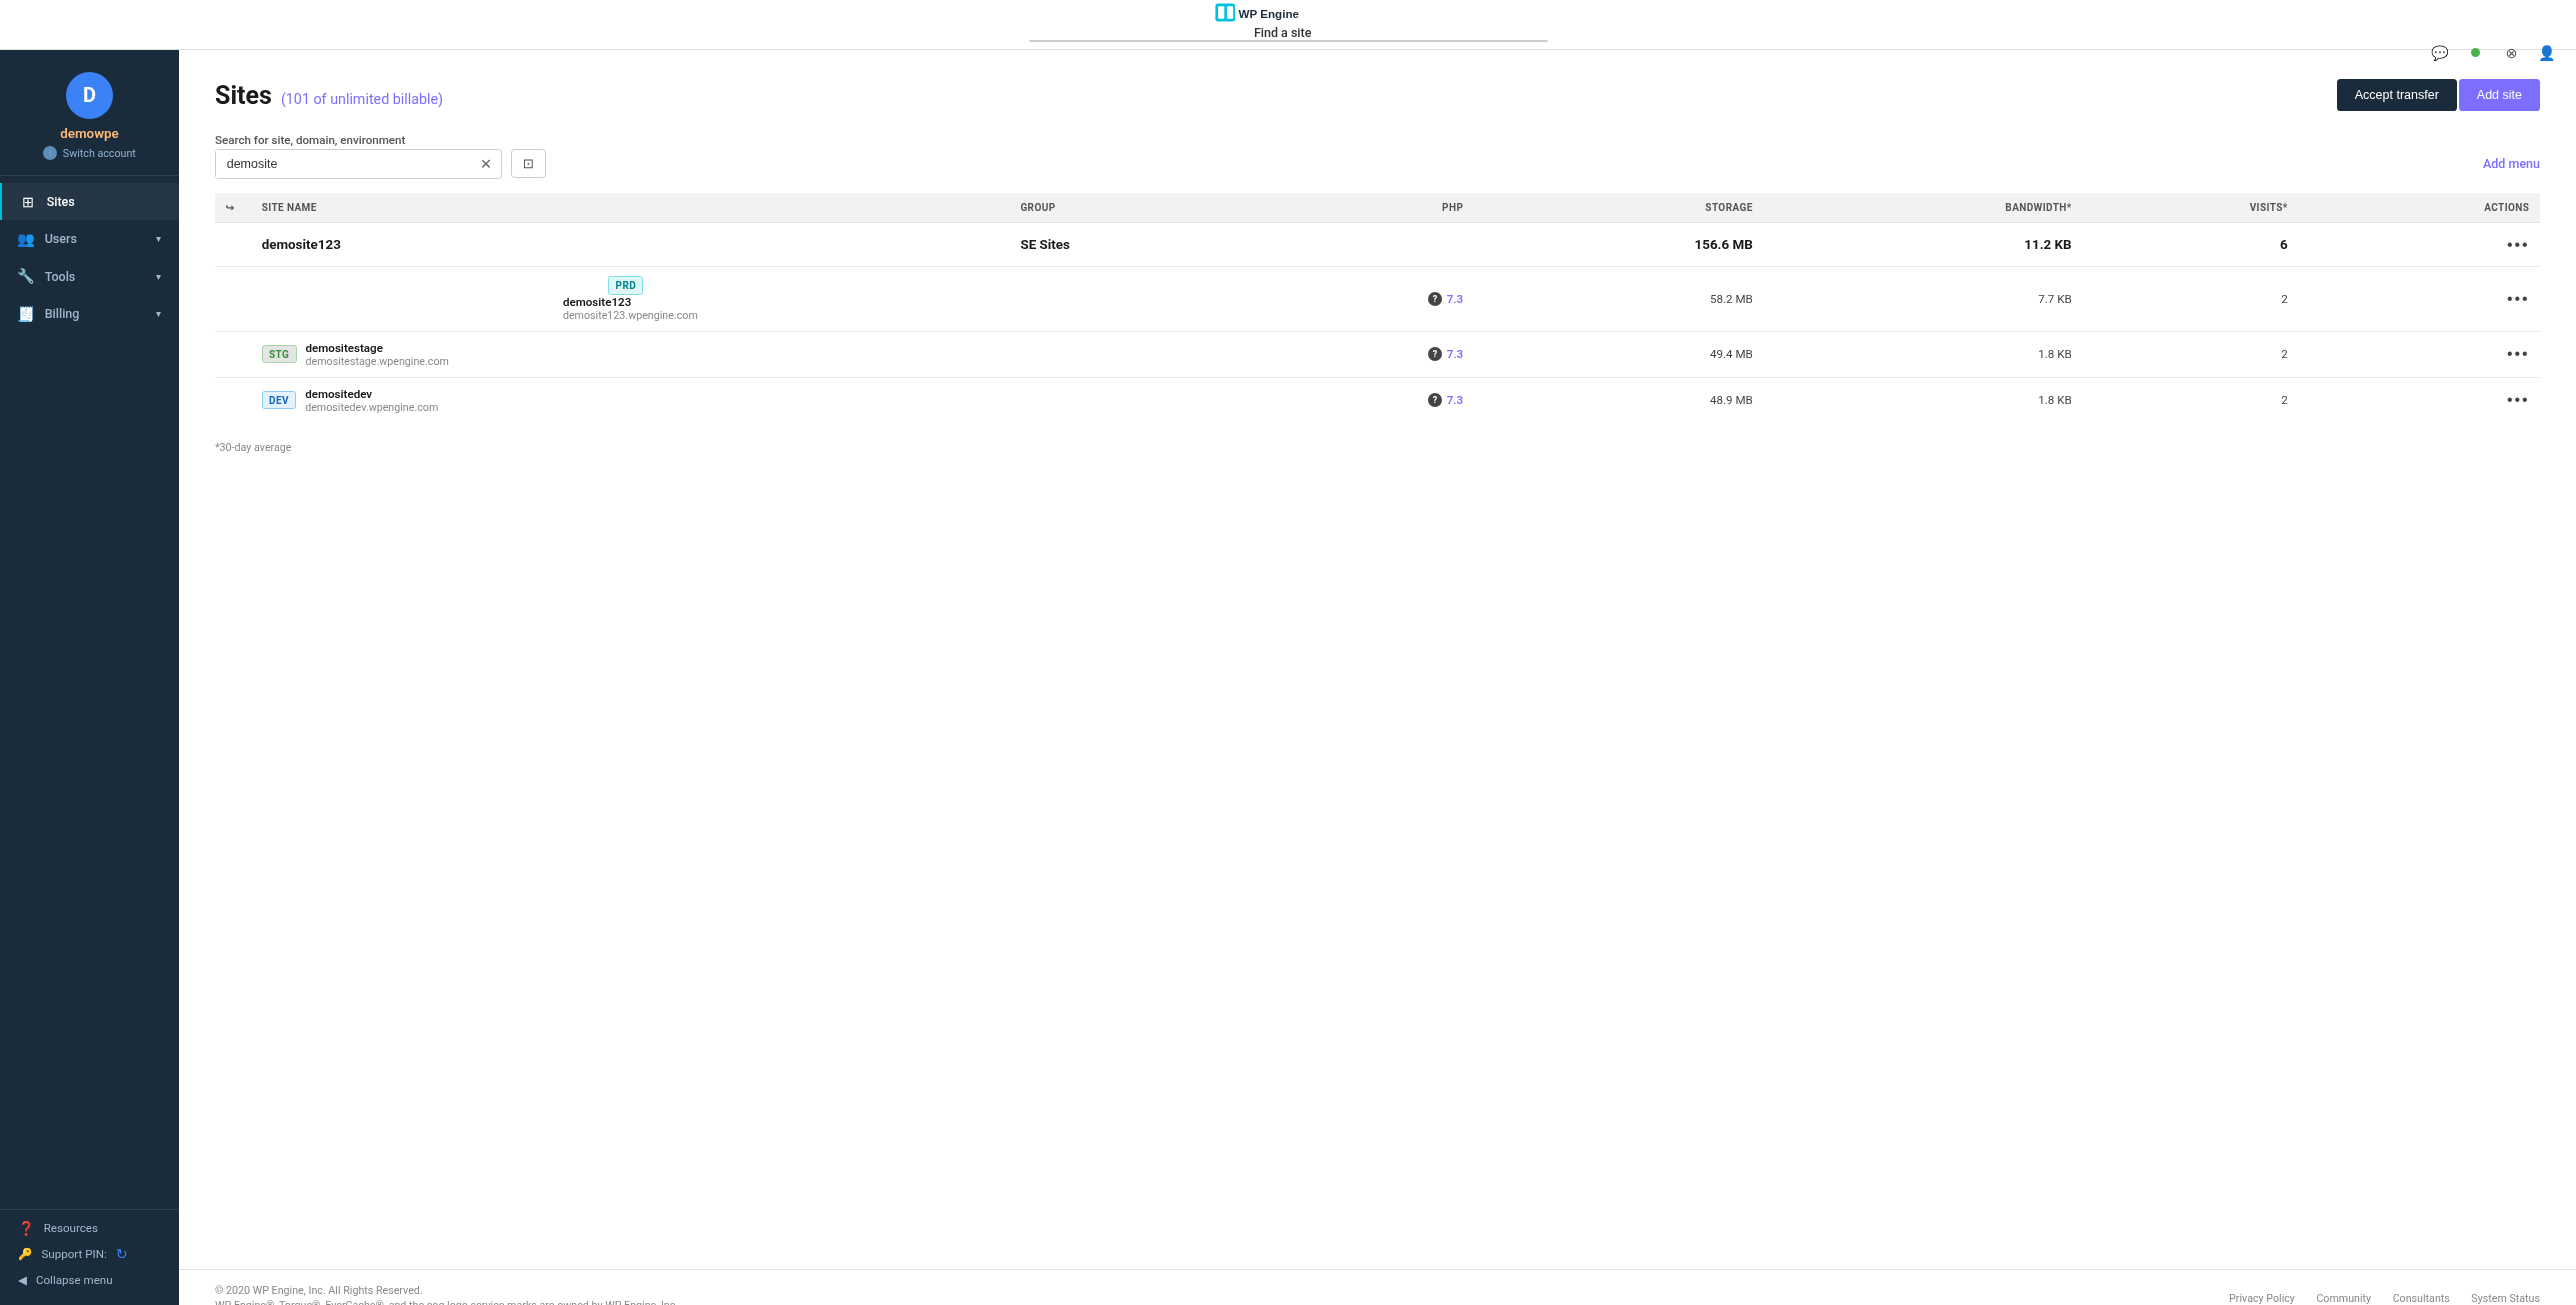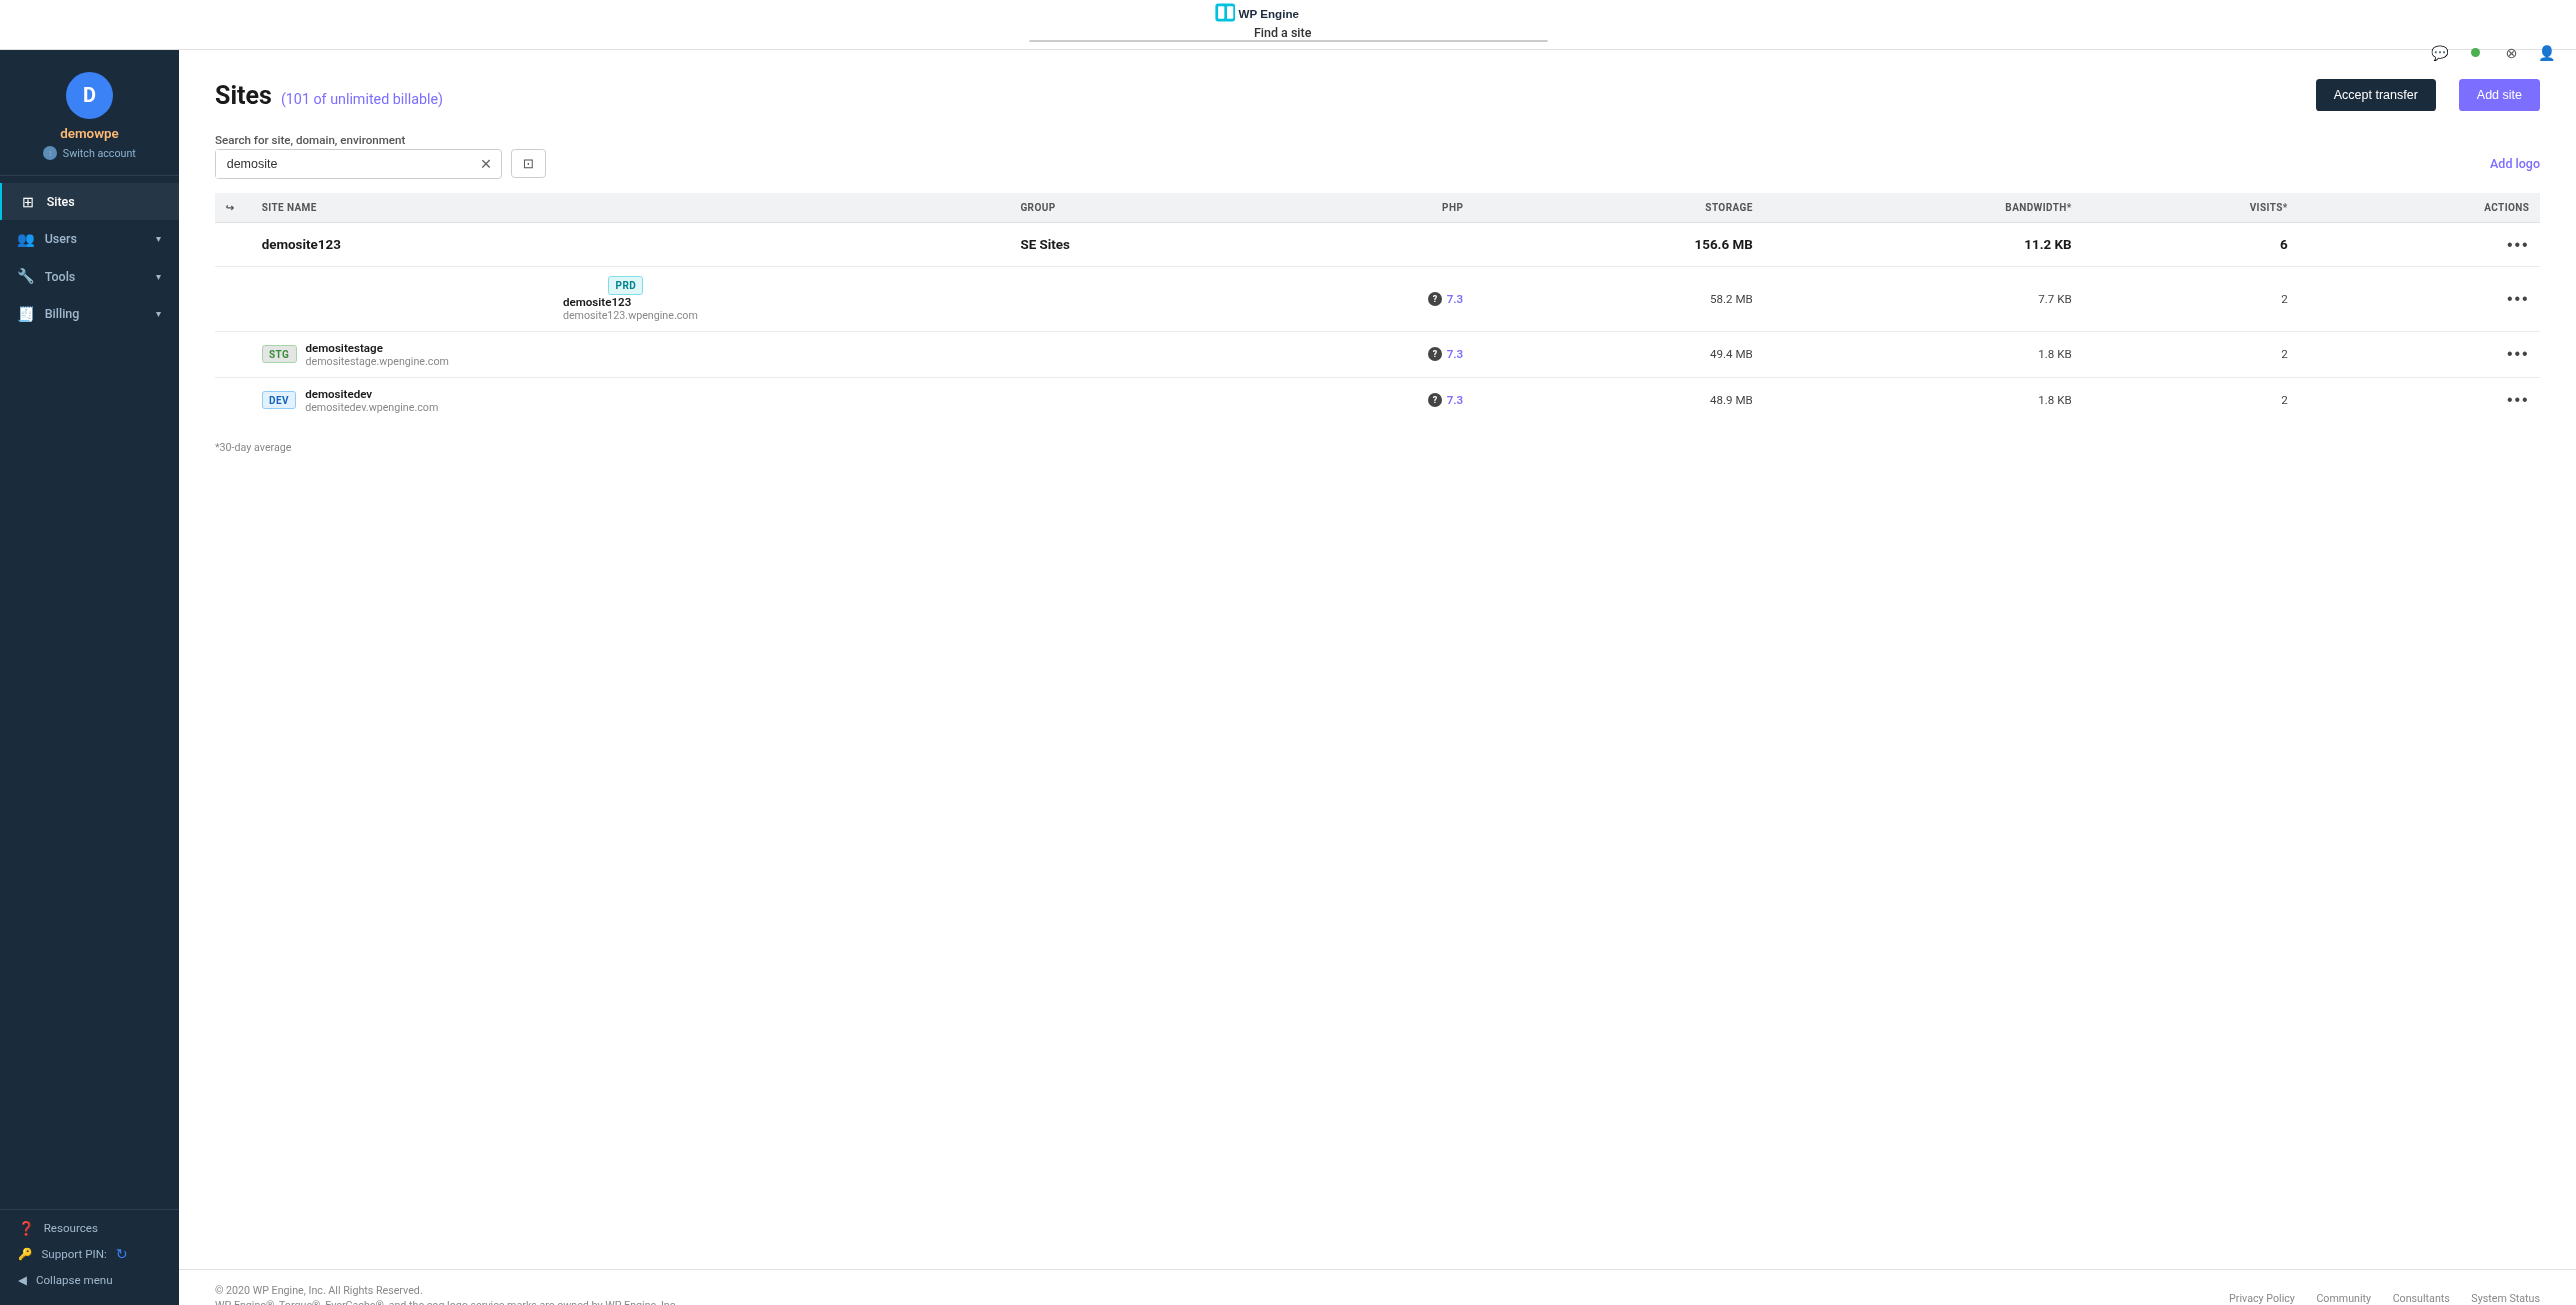--- a/index.html
+++ b/index.html
@@ -50,21 +50,21 @@
     .support-pin-refresh { color: #3b82f6; cursor: pointer; font-size: 14.3px; }
     .collapse-menu { display: flex; align-items: center; gap: 9px; color: #a0b8cc; font-size: 11.6px; cursor: pointer; margin-bottom: 7.2px; }
 
     
     .main { margin-left: 179px; flex: 1; padding: 29px 36px; background: #fff; min-height: calc(100vh - 50px - 36px); }
 
     
     .page-header { display: flex; align-items: center; justify-content: space-between; margin-bottom: 21.5px; }
     .page-title { font-size: 25px; font-weight: 700; color: #1a1a1a; }
     .page-title-sub { font-size: 14.3px; color: #7c6eff; font-weight: 400; margin-left: 6px; }
-    .header-buttons { display: flex; gap: 23px; }
+    .header-buttons { display: flex; gap: 2px; }
     .btn-accept { background: #1a2b3c; color: #fff; border: none; padding: 9px 18px; border-radius: 3.6px; font-size: 12.5px; font-weight: 500; cursor: pointer; }
     .btn-add-site { background: #7c6eff; color: #fff; border: none; padding: 9px 18px; border-radius: 3.6px; font-size: 12.5px; font-weight: 500; cursor: pointer; }
 
     
     .search-section { margin-bottom: 14.3px; }
     .search-label { font-size: 11.6px; color: #555; margin-bottom: 2px; font-weight: 500; }
     .site-search-wrapper { display: flex; align-items: center; border: 0.9px solid #ccc; border-radius: 3.6px; width: 287px; background: #fff; }
     .site-search-input { border: none; outline: none; padding: 7.2px 10.7px; font-size: 12.5px; flex: 1; color: #333; }
     .site-search-clear { padding: 5.4px 9px; cursor: pointer; color: #666; font-size: 14.3px; }
     .filter-btn { border: 0.9px solid #ccc; border-radius: 3.6px; padding: 6.3px 10.7px; background: #fff; cursor: pointer; color: #555; font-size: 13.4px; }
@@ -204,21 +204,21 @@
     <div class="search-section">
       <div class="search-label">Search for site, domain, environment</div>
       <div style="display:flex; align-items:center; gap:9px;">
         <div class="site-search-wrapper">
           <input class="site-search-input" type="text" value="demosite" style="">
           <span class="site-search-clear">✕</span>
         </div>
         <button class="filter-btn">
           <span>⊡</span>
         </button>
-        <span class="add-group-link">Add logo</span>
+        <span class="add-group-link">Add menu</span>
       </div>
     </div>
 
     <table class="sites-table">
       <thead>
         <tr>
           <th style="width:36px;">
             <span>↪</span>
           </th>
           <th>Site Name</th>

